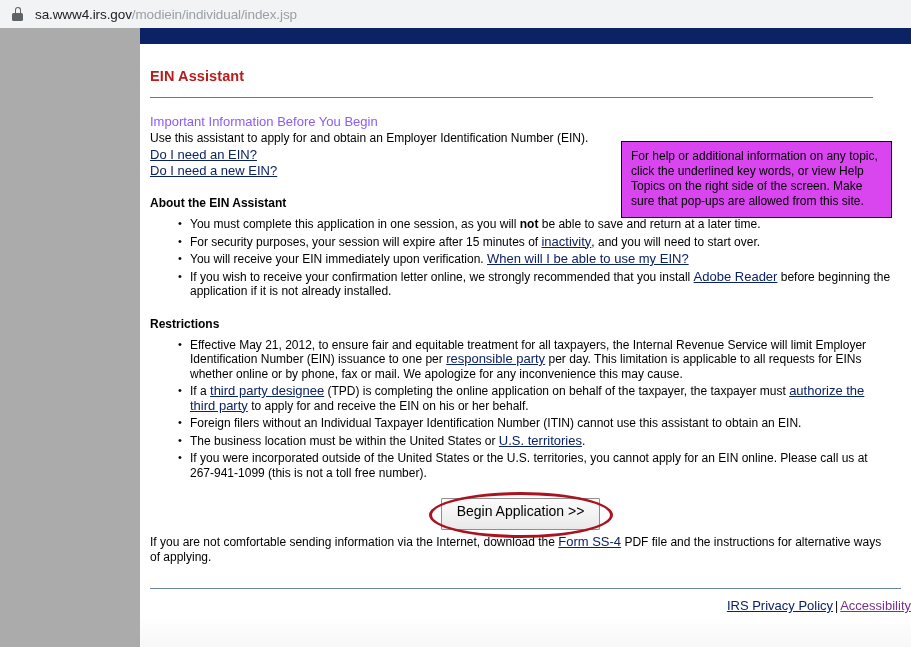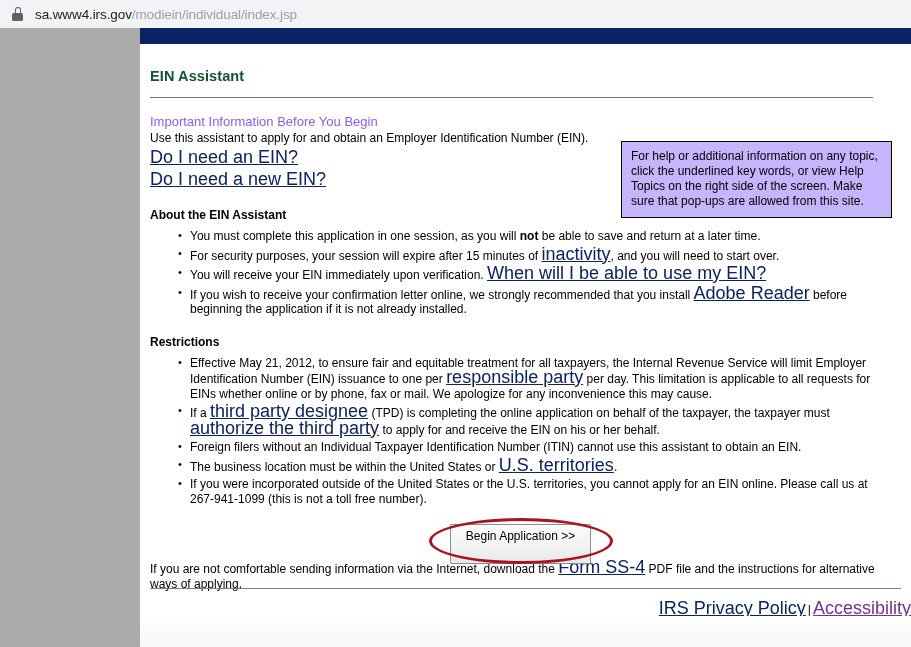--- a/index.html
+++ b/index.html
@@ -88,21 +88,21 @@
     left: 0; top: 16px;
     width: 771px;
     padding: 0 20px 0 10px;
     box-sizing: border-box;
     color: #000000;
   }
 
   h1.app-title {
     font-size: 14.5px;
     font-weight: bold;
-    color: #14532d;
+    color: #b91c1c;
     margin: 24px 0 0 0;
     letter-spacing: 0.1px;
   }
   hr.title-rule {
     border: none;
     border-top: 1px solid #767676;
     margin: 13px 18px 0 0;
   }
 
   h2.sect-blue {
@@ -121,21 +121,21 @@
   p.body-line {
     font-size: 12px;
     margin: 2px 0 0 0;
     line-height: 15px;
   }
   .linkline { display: block; margin-top: 1px; }
 
   a.lnk {
     color: #0b2265;
     text-decoration: underline;
-    font-size: 18px;
+    font-size: 13px;
     cursor: pointer;
   }
   a.lnk.visited { color: #76308f; }
 
   ul.bullets {
     margin: 7px 0 0 0;
     padding-left: 28px;
     list-style: none;
   }
   ul.bullets > li {
@@ -152,43 +152,43 @@
     font-size: 11px;
     color: #000;
   }
 
   
   .help-box {
     position: absolute;
     left: 481px; top: 113px;
     width: 271px;
     border: 1px solid #000000;
-    background: #c4b5fd;
+    background: #d946ef;
     box-sizing: border-box;
     padding: 7px 9px 8px 9px;
     font-size: 12px;
     line-height: 15px;
   }
 
   
   .btn-wrap {
     position: relative;
     text-align: center;
     margin-top: 18px;
     height: 34px;
   }
   .begin-btn {
     display: inline-block;
     font-family: "Liberation Sans", sans-serif;
-    font-size: 12px;
+    font-size: 14px;
     color: #000;
     background: linear-gradient(to bottom, #fbfbfb 0%, #f2f2f2 55%, #e9e9e9 100%);
     border: 1px solid #8e8e8e;
     border-radius: 1px;
-    padding: 4px 15px 20px 15px;
+    padding: 4px 15px 10px 15px;
     cursor: pointer;
     position: relative;
     z-index: 2;
   }
   .circle-annot {
     position: absolute;
     left: 50%;
     top: -6px;
     transform: translateX(-50%);
     width: 178px;

